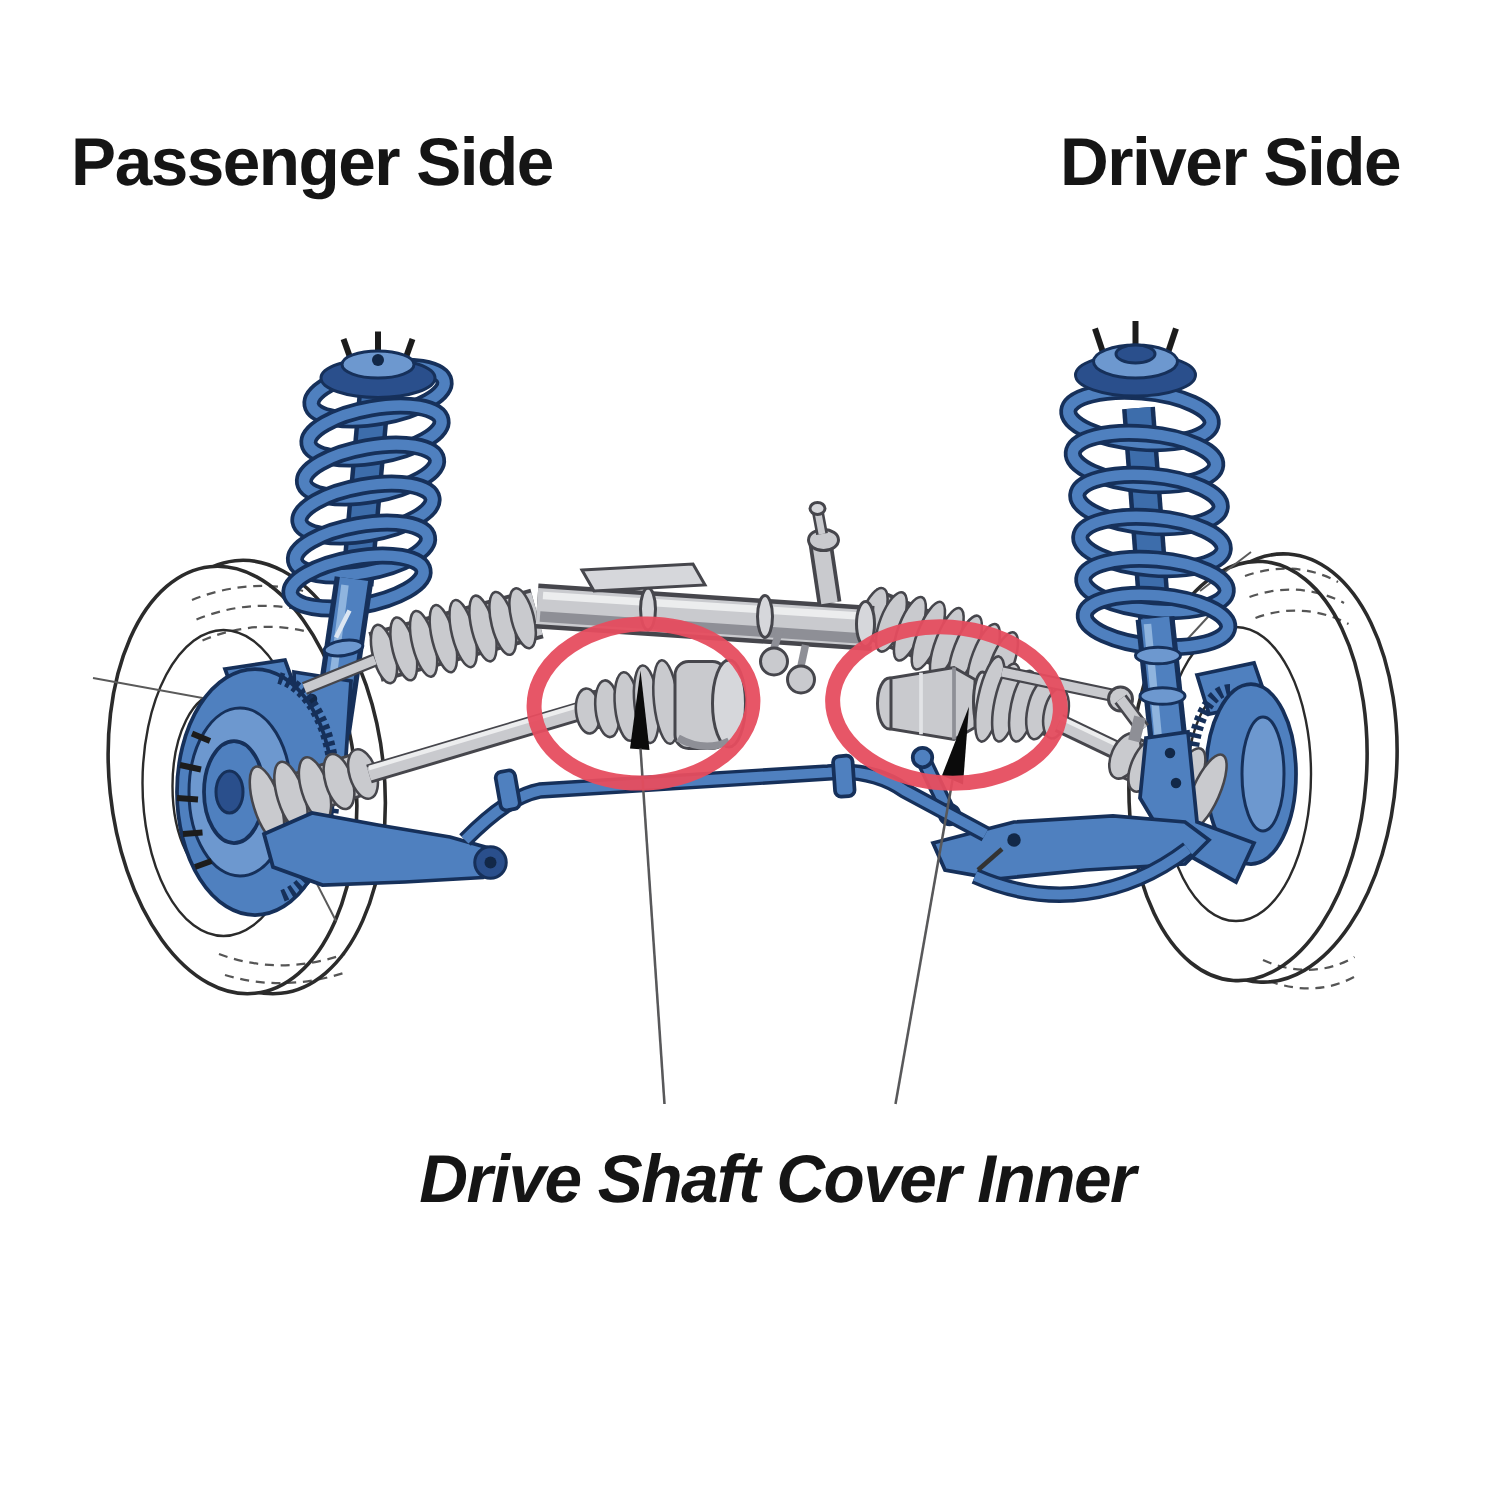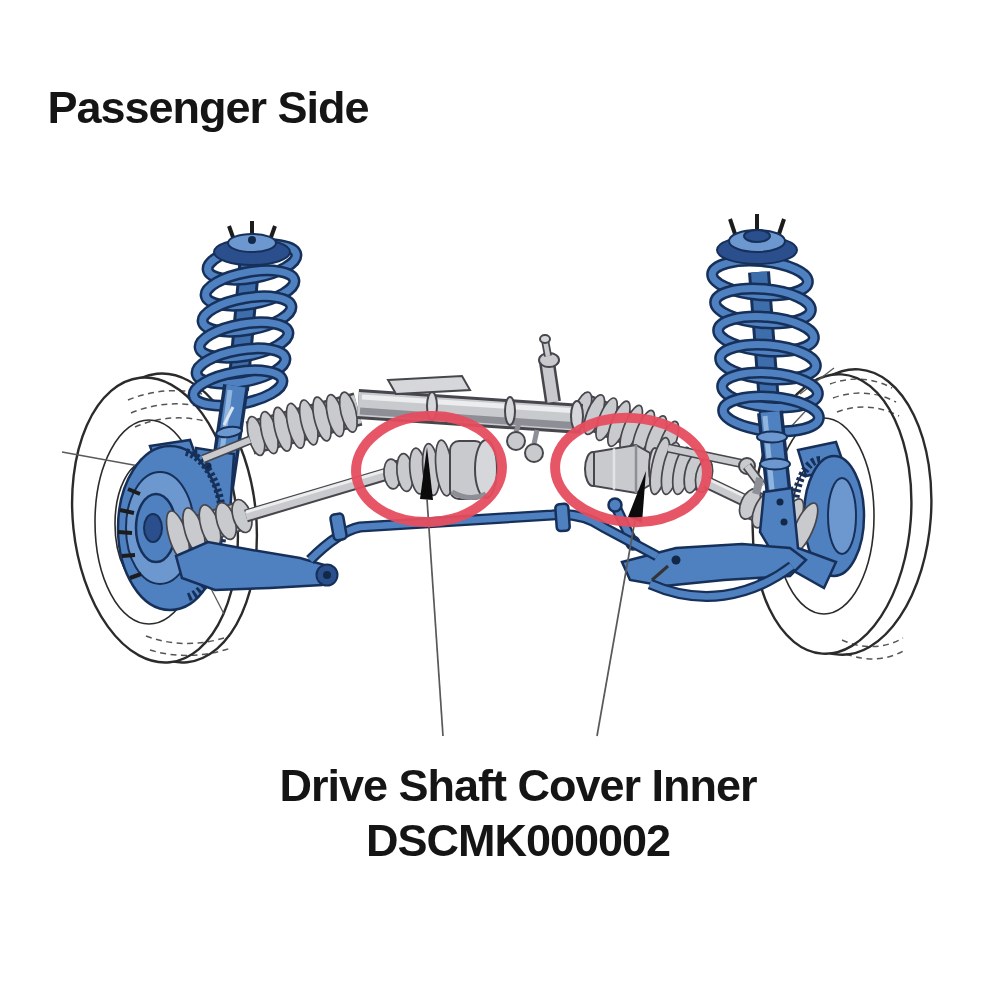--- a/index.html
+++ b/index.html
@@ -9,21 +9,21 @@
     --ink:#2B2B2B; --leader:#58585A; --text:#151515; --bg:#FFFFFF;
   }
   html,body{margin:0;padding:0;}
   body{width:1000px;height:1000px;position:relative;background:var(--bg);
        font-family:"Liberation Sans", sans-serif; overflow:hidden;}
   .stage{position:absolute;inset:0;border-radius:15px;}
   svg{position:absolute;left:0;top:0;}
   .label{position:absolute;text-align:center;color:var(--text);
          font-weight:700;font-size:45px;line-height:53px;letter-spacing:-1px;white-space:nowrap;}
   .label div{white-space:nowrap;}
-  .label-bottom{line-height:55px;}
+  .label-bottom{line-height:55px;font-style:italic;}
 
   
   .tire{fill:#fff;stroke:var(--ink);stroke-width:2.4;}
   .tire-thin{fill:#fff;stroke:var(--ink);stroke-width:1.6;}
   .tread{stroke:var(--ink);fill:none;stroke-width:1.5;stroke-dasharray:6 4.5;opacity:.8;}
   .wline{stroke:#5a5a5a;stroke-width:1.3;fill:none;}
   .coil-o{fill:none;stroke:var(--blue_dark);stroke-width:12;}
   .coil-i{fill:none;stroke:var(--blue_mid);stroke-width:7;}
   .tube-o{stroke:var(--blue_dark);stroke-width:22;fill:none;}
   .tube-i{stroke:var(--blue_tube);stroke-width:16;fill:none;}
@@ -351,20 +351,20 @@
 
     <ellipse class="hl-ellipse" cx="429" cy="469" rx="73" ry="53" transform="rotate(-3 429 469)"></ellipse>
     <ellipse class="hl-ellipse" cx="631" cy="470" rx="76" ry="52" transform="rotate(4 631 470)"></ellipse>
   </svg>
 
   <div class="label" style="left:38px; top:81px; width:340px;">
     <div>Passenger Side</div>
   </div>
 
   <div class="label" style="left:650px; top:81px; width:340px;">
+    <div>Driver Side</div>
   </div>
 
   <div class="label label-bottom" style="left:268px; top:758px; width:500px;">
     <div>Drive Shaft Cover Inner</div>
-    <div>DSCMK000002</div>
   </div>
 
 </div>
 
 </body></html>

